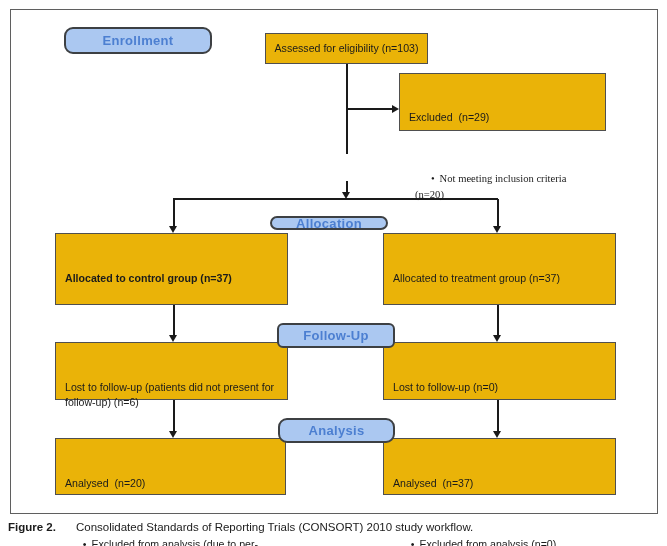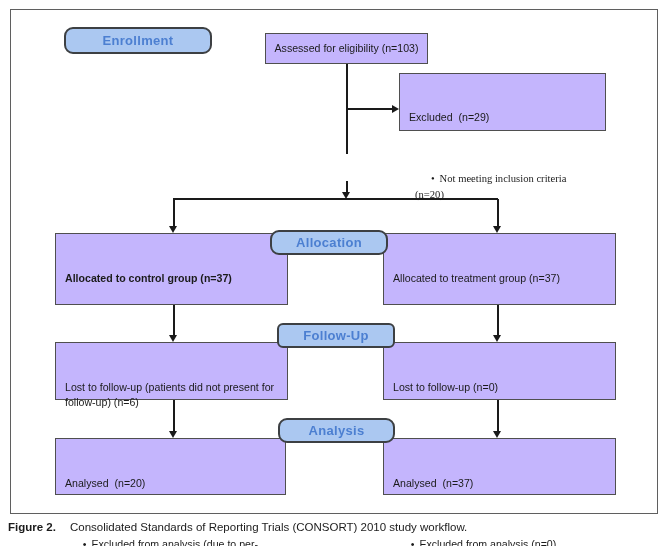--- a/index.html
+++ b/index.html
@@ -17,21 +17,21 @@
   }
   .frame {
     position: absolute;
     border: 1.5px solid #5f5f5f;
     background: #ffffff;
     z-index: 0;
   }
   .box {
     position: absolute;
     border: 1.4px solid #4f4f4f;
-    background: #c4b5fd;
+    background: #eab308;
     z-index: 2;
     box-sizing: border-box;
     font-size: 10.6px;
     line-height: 1.45;
     color: #1b1b1b;
     padding: 6px 9px;
     white-space: pre-wrap;
   }
   .box.center {
     display: flex;
@@ -85,21 +85,21 @@
   .caption {
     position: absolute;
     left: 8px;
     top: 521px;
     font-size: 11.5px;
     color: #1b1b1b;
     z-index: 2;
   }
   .caption .cap-label {
     font-weight: bold;
-    margin-right: 14px;
+    margin-right: 20px;
   }
 </style>
 </head>
 <body>
 
 <div class="stage">
 
   <div class="frame" style="left:10px; top:9px; width:646px; height:503px;"></div>
 
   <div class="vline" style="left:346px; top:64px; height:90px;"></div>
@@ -121,21 +121,21 @@
   <div class="ah-down" style="left:493px; top:335px;"></div>
 
   <div class="vline" style="left:173px; top:400px; height:31px;"></div>
   <div class="ah-down" style="left:169px; top:431px;"></div>
   <div class="vline" style="left:497px; top:400px; height:31px;"></div>
   <div class="ah-down" style="left:493px; top:431px;"></div>
 
   <div class="stage-label" style="left:64px; top:27px; width:148px; height:27px;">
     <span>Enrollment</span>
   </div>
-  <div class="stage-label" style="left:270px; top:230px; width:118px; height:25px;">
+  <div class="stage-label" style="left:270px; top:216px; width:118px; height:14px;">
     <span>Allocation</span>
   </div>
   <div class="stage-label" style="left:277px; top:323px; width:118px; height:25px;border-radius:6px;">
     <span>Follow-Up</span>
   </div>
   <div class="stage-label" style="left:278px; top:418px; width:117px; height:25px;">
     <span>Analysis</span>
   </div>
 
   <div class="box center" style="left:265px; top:33px; width:163px; height:31px;">

